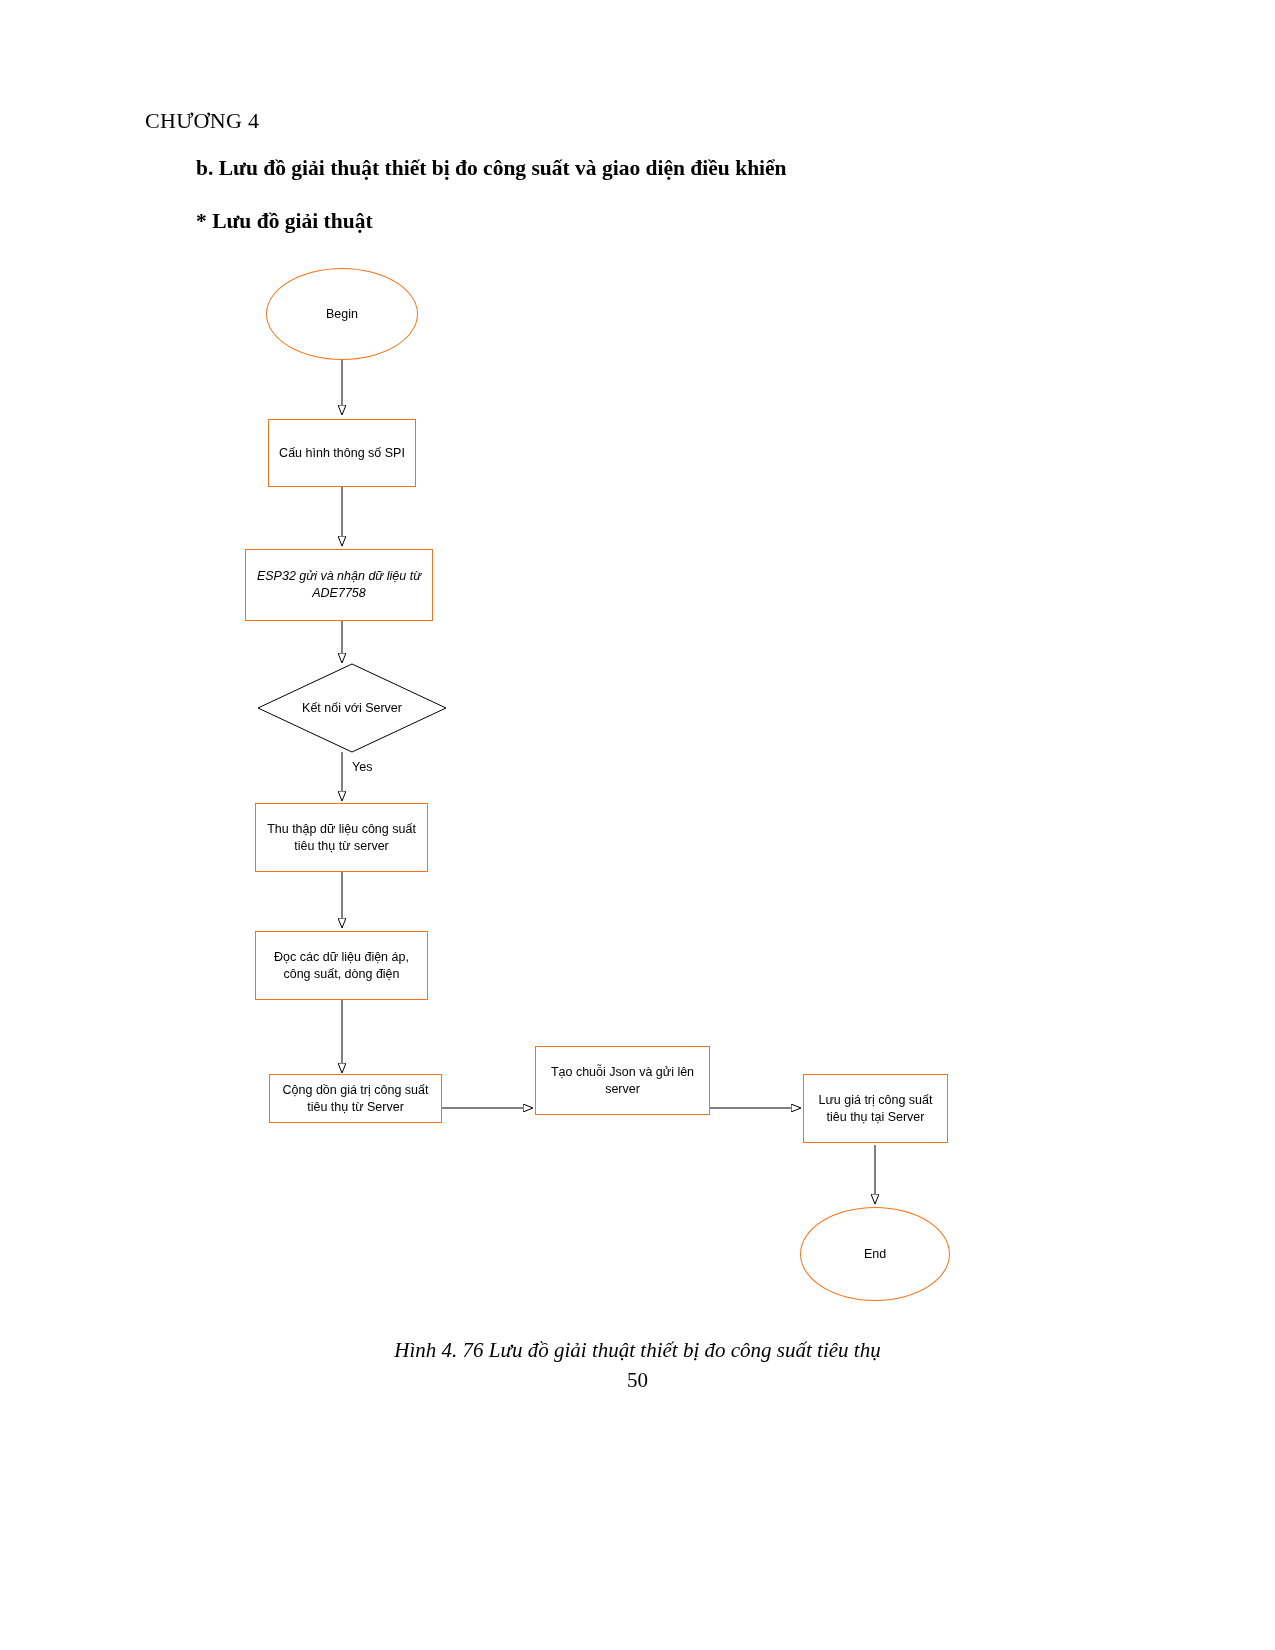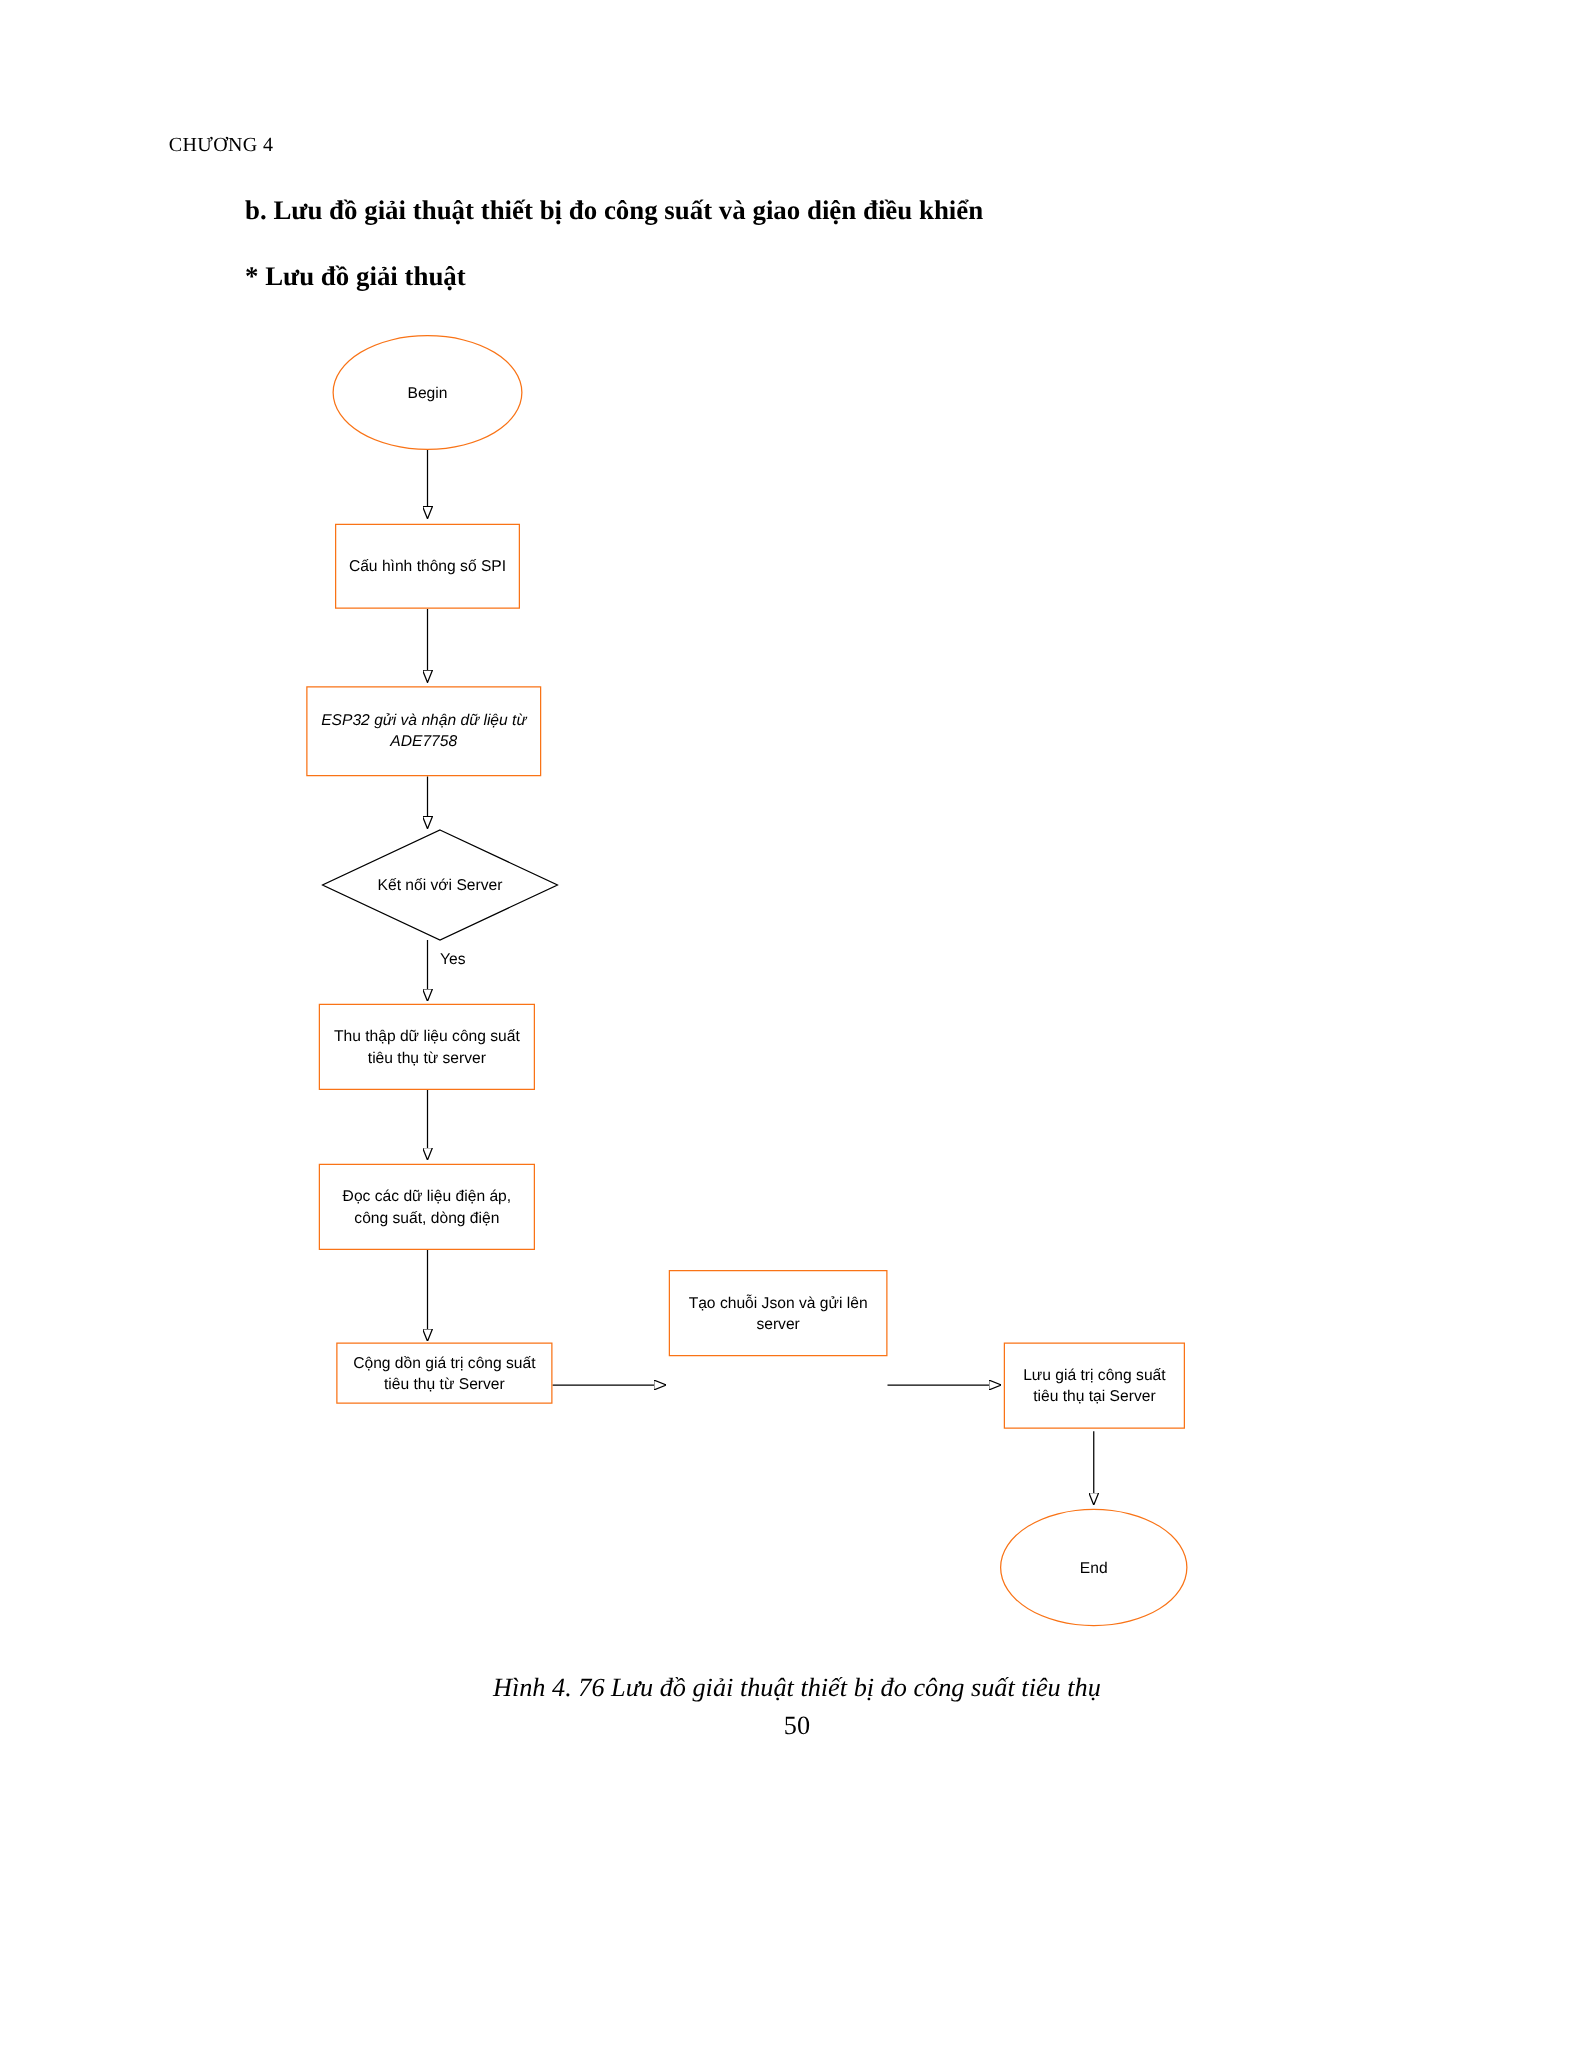--- a/index.html
+++ b/index.html
@@ -18,23 +18,23 @@
   .page {
     position: absolute;
     left: 0; top: 0;
     width: 1275px;
     height: 1650px;
   }
 
   
   .chapter-label {
     position: absolute;
-    left: 135px;
+    left: 145px;
     top: 108px;
-    font-size: 16px;
+    font-size: 22px;
     font-family: "Liberation Serif", serif;
     letter-spacing: 0.3px;
   }
   .heading-b {
     position: absolute;
     left: 196px;
     top: 156px;
     font-size: 21.5px;
     font-weight: bold;
     font-family: "Liberation Serif", serif;
@@ -188,21 +188,21 @@
     </div>
 
     <div class="node" style="left:255px; top:931px; width:173px; height:69px;text-align:center;">
       <span>Đọc các dữ liệu điện áp, công suất, dòng điện</span>
     </div>
 
     <div class="node" style="left:269px; top:1074px; width:173px; height:49px;">
       <span>Cộng dồn giá trị công suất tiêu thụ từ Server</span>
     </div>
 
-    <div class="node" style="left:535px; top:1016px; width:175px; height:69px;">
+    <div class="node" style="left:535px; top:1046px; width:175px; height:69px;">
       <span>Tạo chuỗi Json và gửi lên server</span>
     </div>
 
     <div class="node" style="left:803px; top:1074px; width:145px; height:69px;text-align:center;">
       <span>Lưu giá trị công suất tiêu thụ tại Server</span>
     </div>
 
     <div class="node terminal" style="left:800px; top:1207px; width:150px; height:94px;">
       <span>End</span>
     </div>

